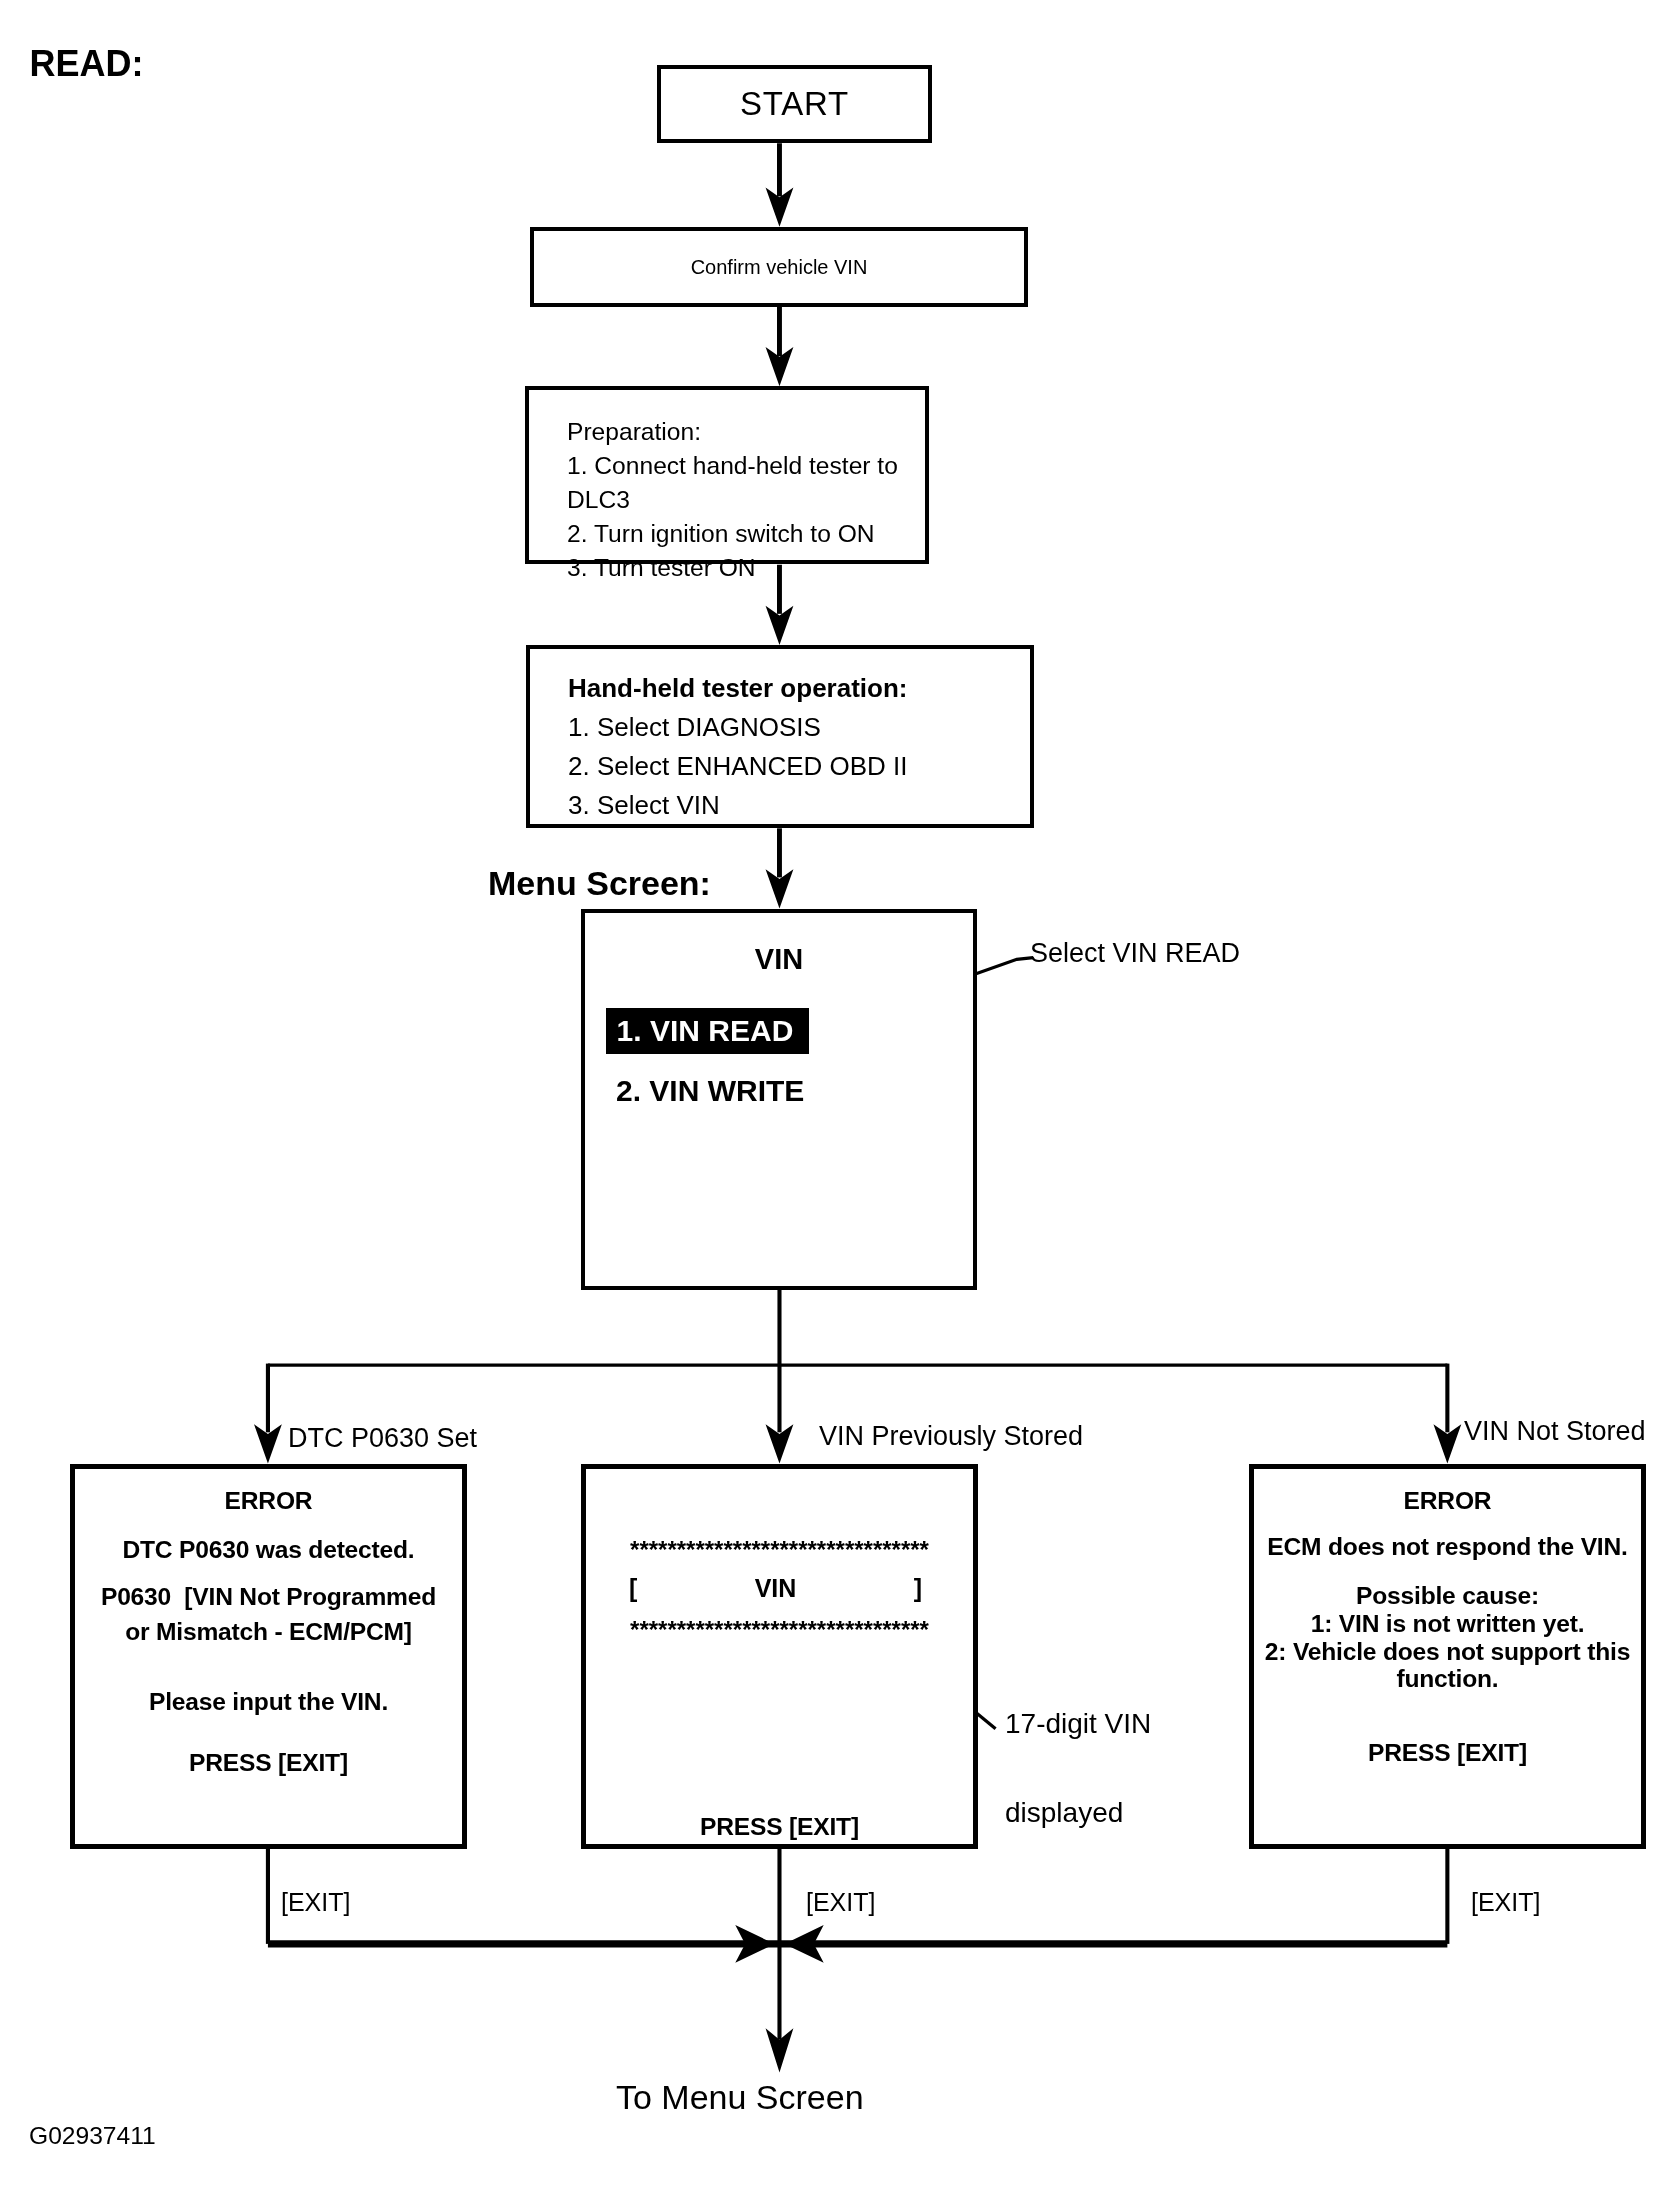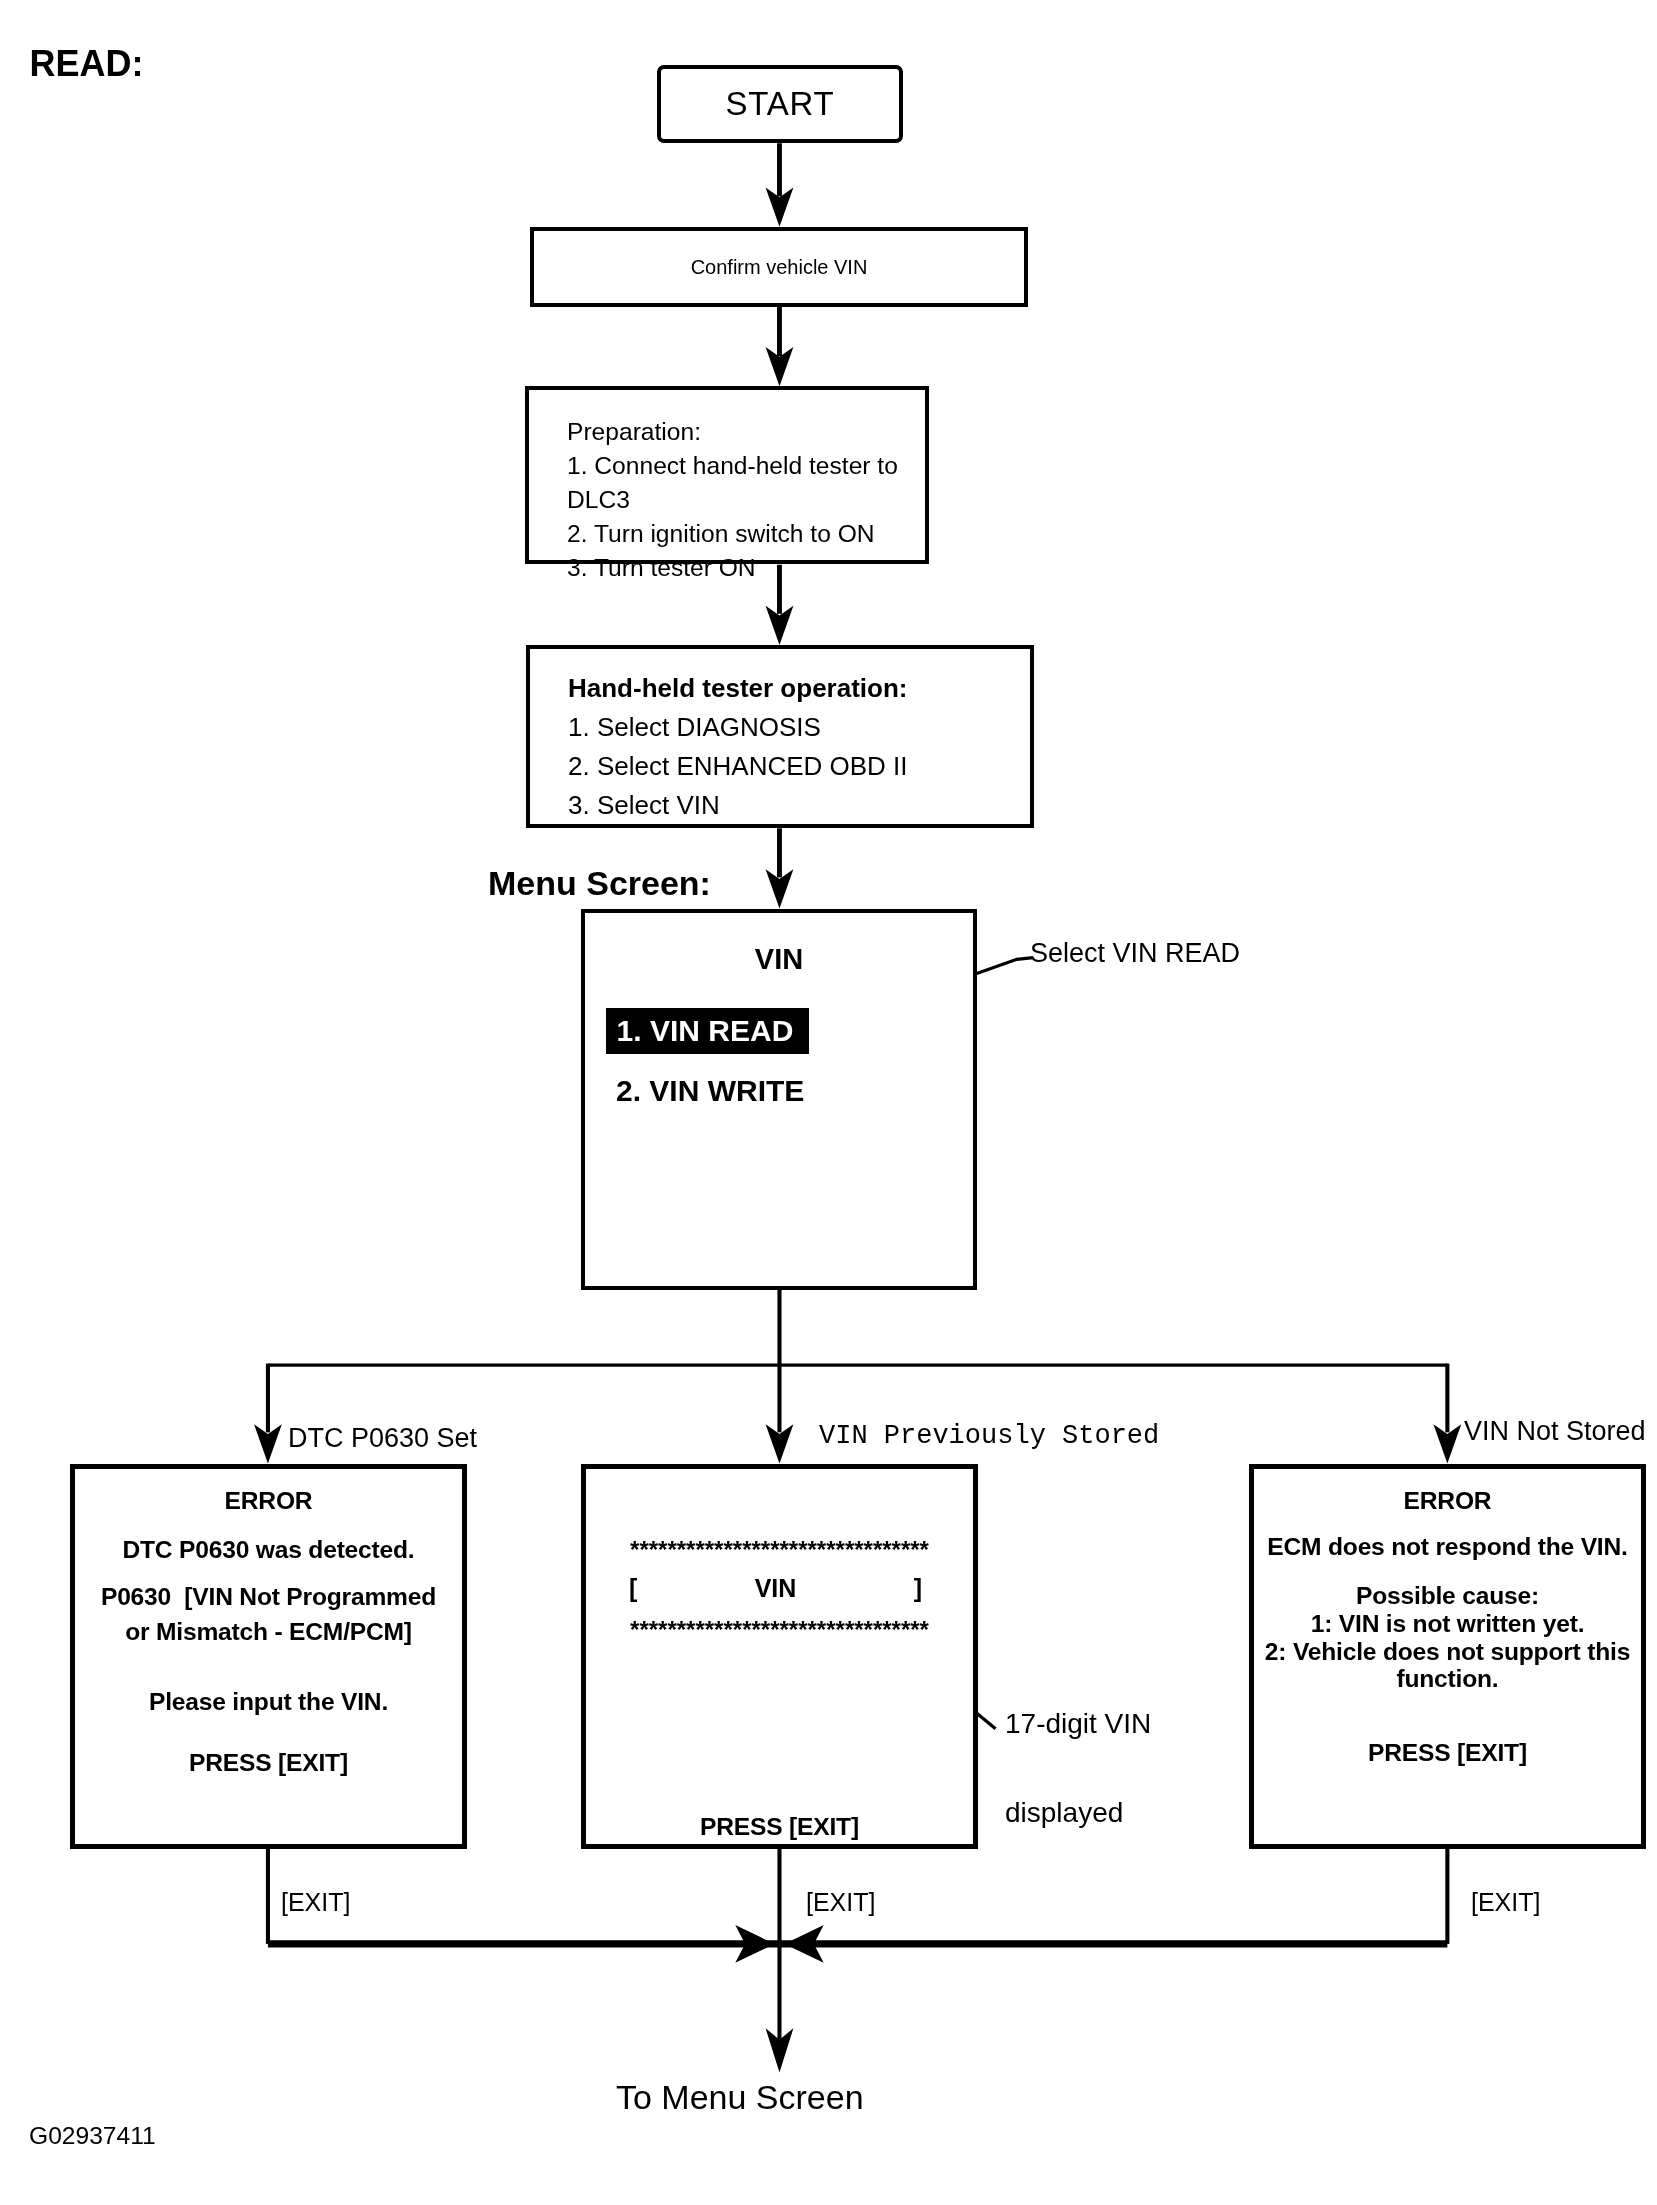--- a/index.html
+++ b/index.html
@@ -67,21 +67,21 @@
     <polygon points="958,2375 1006,2352 994,2375 1006,2398" fill="#000"></polygon>
     <line x1="952" y1="2258" x2="952" y2="2492" stroke="#000" stroke-width="5"></line>
     <polygon points="952,2532 935,2478 952,2492 969,2478" fill="#000"></polygon>
 
     <polyline points="988,1262 1242,1172 1262,1170" fill="none" stroke="#000" stroke-width="4"></polyline>
     <line x1="1005" y1="1938" x2="1216" y2="2112" stroke="#000" stroke-width="4"></line>
   </svg>
 
   <div class="abs read-label">READ:</div>
 
-  <div class="box cc" style="left:657px;top:65px;width:246px;height:78px;border-radius:7px;">
+  <div class="box cc" style="left:657px;top:65px;width:275px;height:78px;">
     <span class="start-text">START</span>
   </div>
 
   <div class="box cc" style="left:530px;top:227px;width:498px;height:80px;">
     <span class="confirm-text">Confirm vehicle VIN</span>
   </div>
 
   <div class="box" style="left:525px;top:386px;width:404px;height:178px;">
     <div class="plist">
       <div>Preparation:</div>
@@ -101,21 +101,21 @@
   </div>
 
   <div class="abs menu-screen-label">Menu Screen:</div>
   <div class="box menu-box" style="left:581px;top:909px;width:396px;height:381px;"></div>
   <div class="abs menu-title">VIN</div>
   <div class="abs menu-hl">1. VIN READ</div>
   <div class="abs menu-item2">2. VIN WRITE</div>
   <div class="abs callout-text" style="left:1030px;top:938px;">Select VIN READ</div>
 
   <div class="abs branch-label" style="left:288px;top:1423px;">DTC P0630 Set</div>
-  <div class="abs branch-label" style="left:819px;top:1421px;font-family:Liberation Mono, monospace;">VIN Previously Stored</div>
+  <div class="abs branch-label" style="left:819px;top:1421px;">VIN Previously Stored</div>
   <div class="abs branch-label" style="left:1464px;top:1416px;">VIN Not Stored</div>
 
   <div class="box box-thick" style="left:70px;top:1464px;width:397px;height:385px;">
     <div class="bline" style="top:18px;">ERROR</div>
     <div class="bline" style="top:67px;">DTC P0630 was detected.</div>
     <div class="bline" style="top:114px;">P0630  [VIN Not Programmed</div>
     <div class="bline" style="top:149px;">or Mismatch - ECM/PCM]</div>
     <div class="bline" style="top:219px;">Please input the VIN.</div>
     <div class="bline" style="top:280px;">PRESS [EXIT]</div>
   </div>

